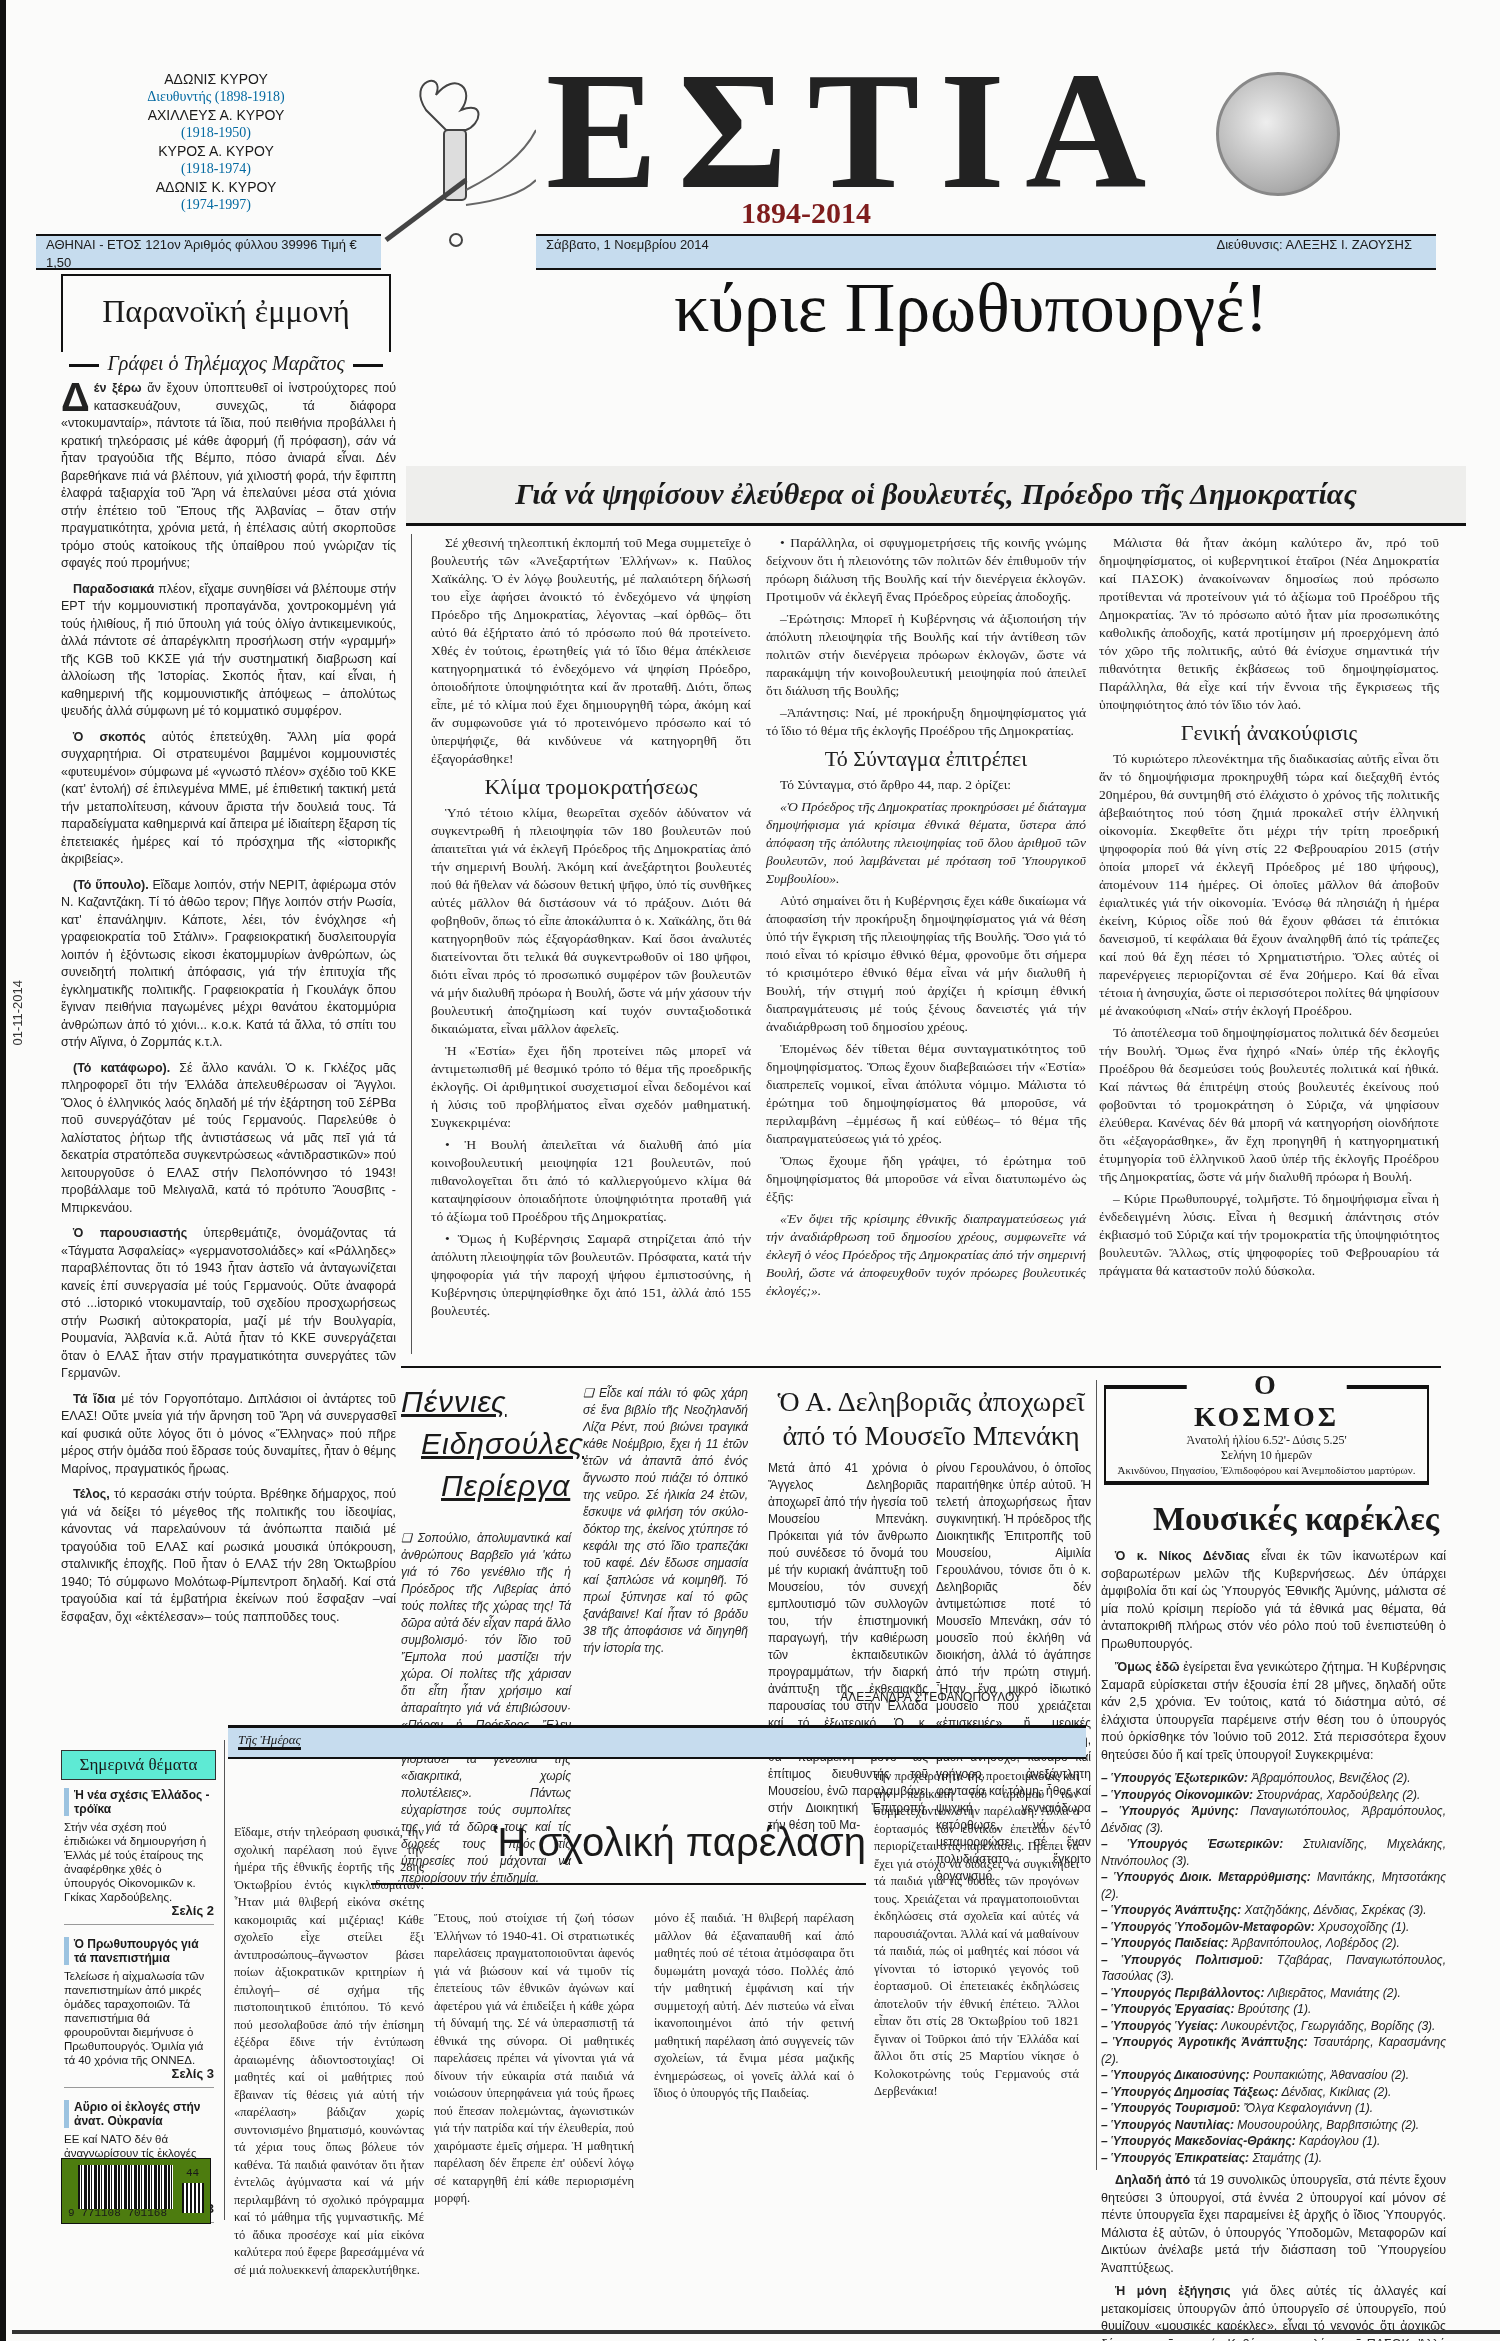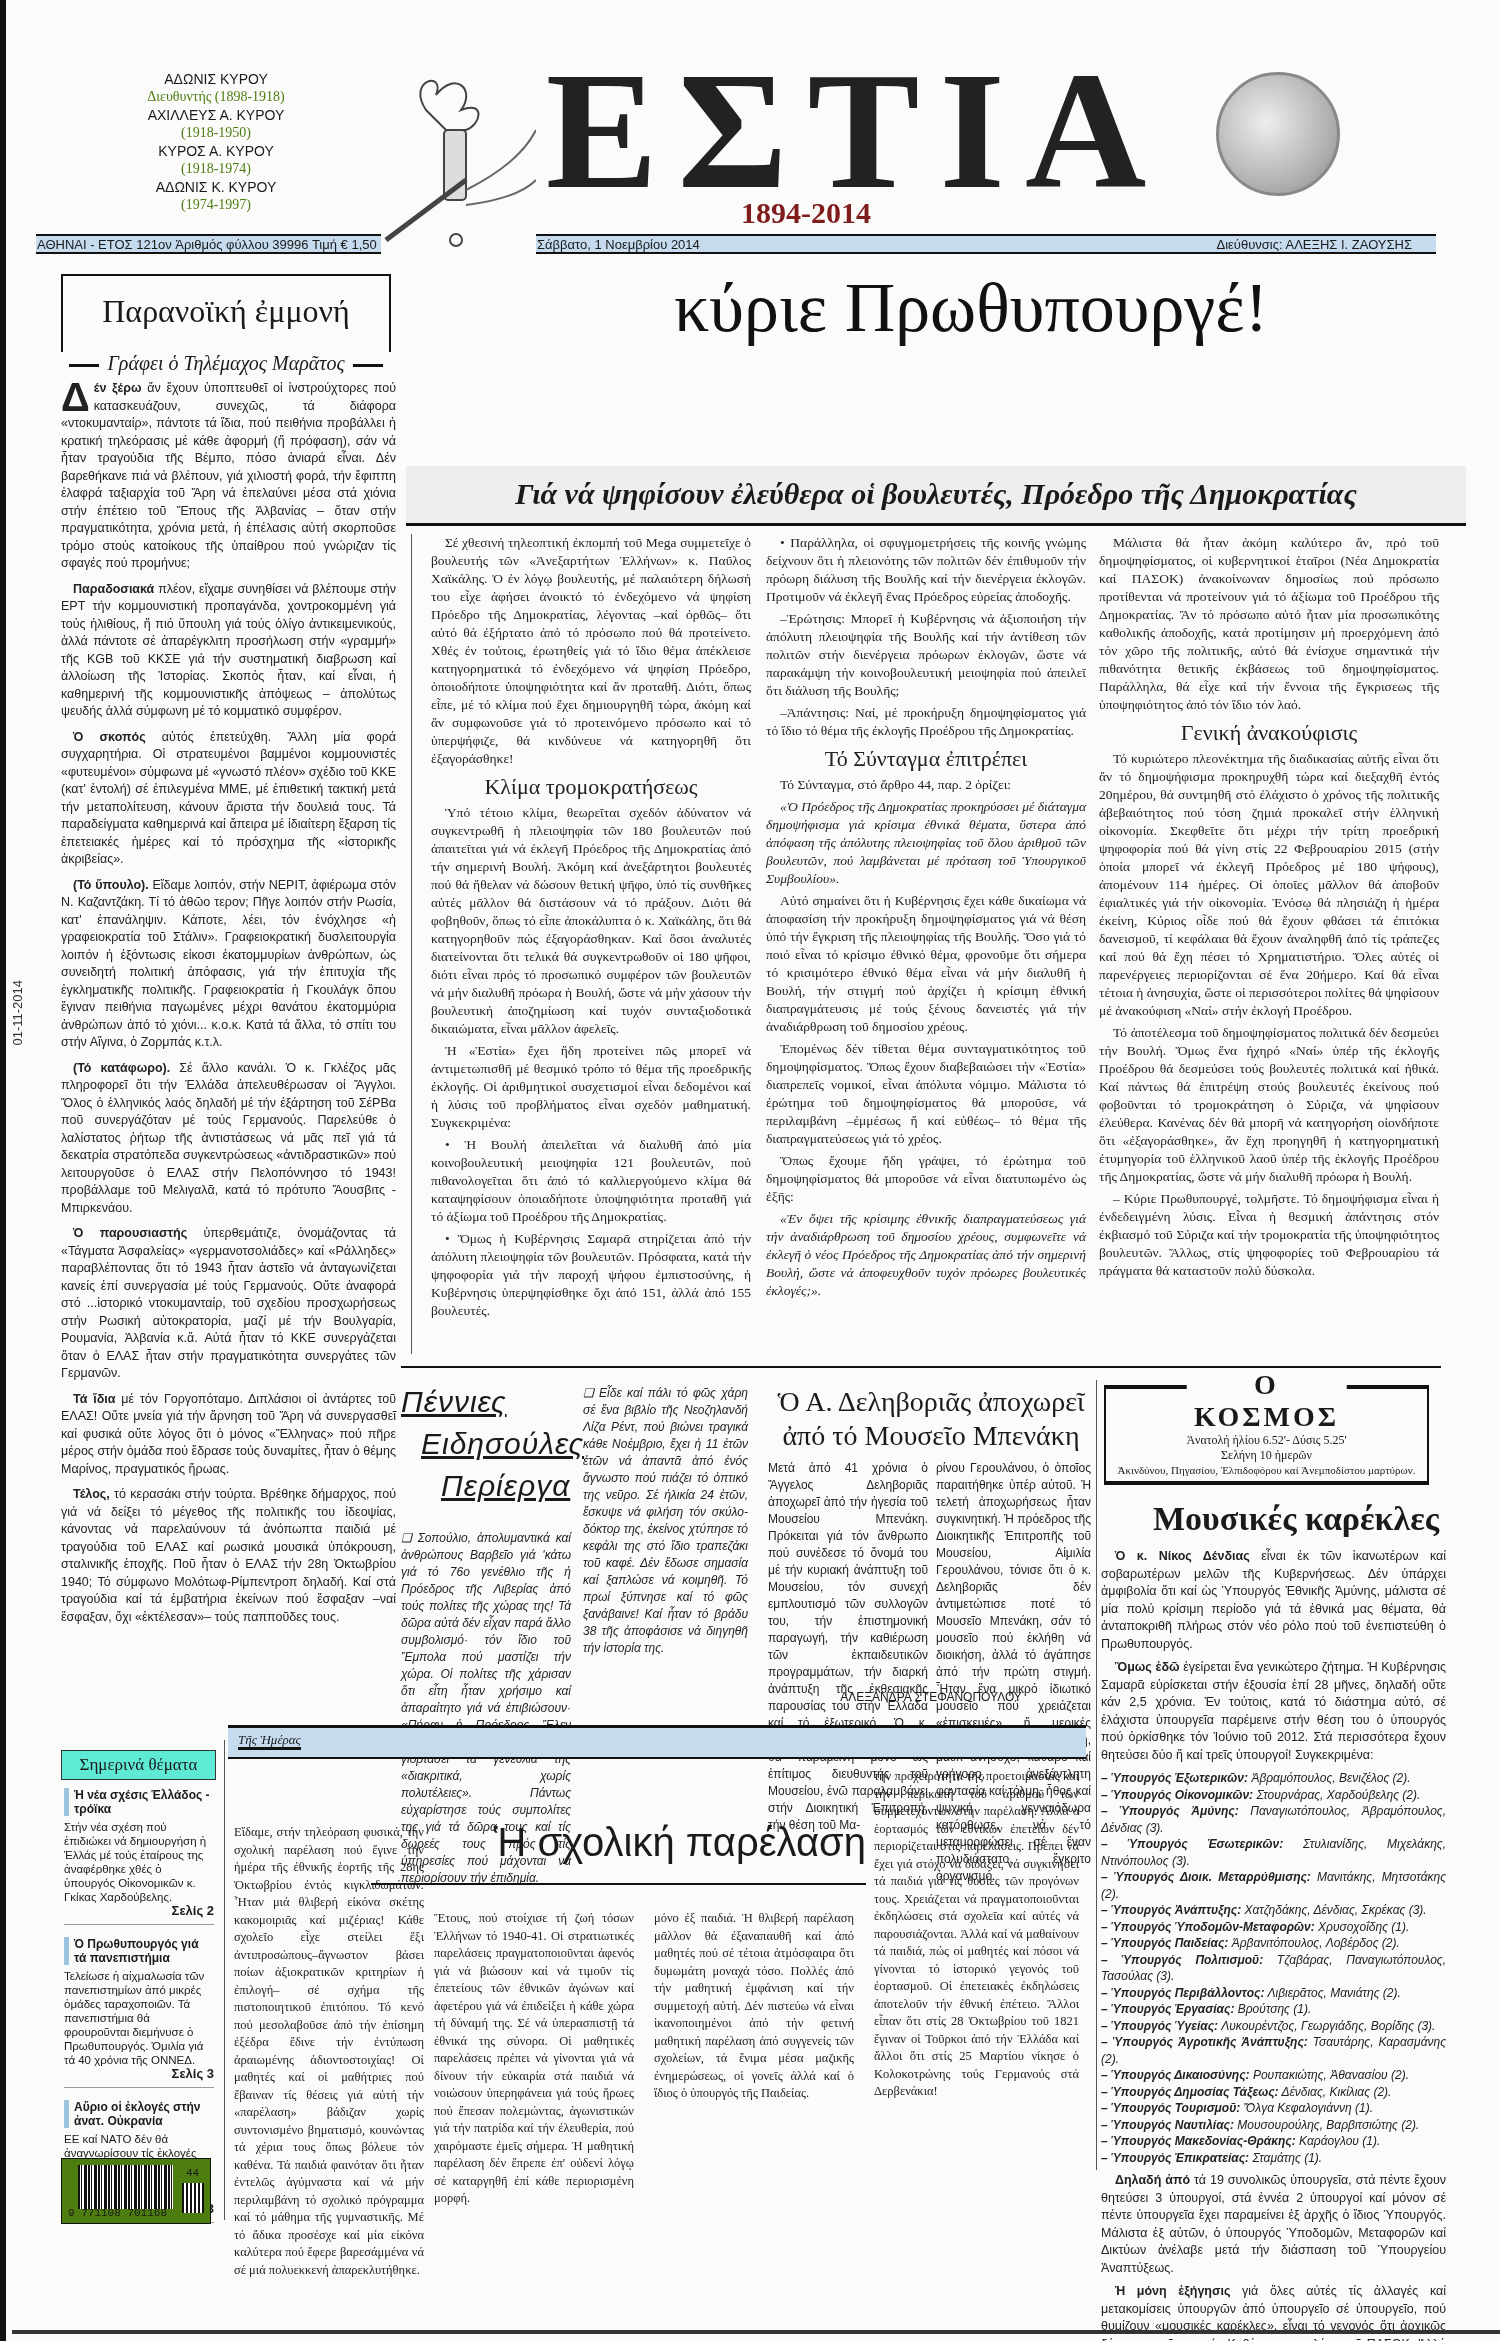--- a/index.html
+++ b/index.html
@@ -4,26 +4,26 @@
 <style>
   * { box-sizing: border-box; margin: 0; padding: 0; }
   html, body { width: 1500px; height: 2341px; background: #fbfbfa; overflow: hidden; }
   body { position: relative; font-family: "Liberation Sans", sans-serif; color: #1a1a1a; }
   .page { position: absolute; left: 0; top: 0; width: 1500px; height: 2341px; border-left: 6px solid #111; }
   .abs { position: absolute; }
 
   
   .founders { left: 110px; top: 70px; width: 200px; text-align: center; font-size: 14px; line-height: 18px; }
   .founders .name { font-family: "Liberation Sans", sans-serif; }
-  .founders .years { font-family: "Liberation Serif", serif; color: #4d7c0f; }
+  .founders .years { font-family: "Liberation Serif", serif; color: #0369a1; }
   .torch { left: 360px; top: 70px; width: 170px; height: 180px; }
   .title-logo { left: 520px; top: 50px; width: 660px; height: 160px; font-family: "Liberation Serif", serif; font-weight: bold; font-size: 168px; letter-spacing: 20px; color: #222; line-height: 160px; text-align: center; }
   .title-years { left: 700px; top: 196px; width: 200px; font-family: "Liberation Serif", serif; font-weight: bold; font-size: 30px; color: #7f1d1d; text-align: center; }
   .coin { left: 1210px; top: 72px; width: 124px; height: 124px; border-radius: 50%; background: radial-gradient(circle at 40% 40%, #eee, #aaa 70%, #777); border: 3px solid #888; }
-  .band { height: 20px; background: #c6dcee; border-top: 2px solid #111; border-bottom: 2px solid #111; font-size: 13px; line-height: 18px; padding-left: 1px; }
+  .band { height: 36px; background: #c6dcee; border-top: 2px solid #111; border-bottom: 2px solid #111; font-size: 13px; line-height: 18px; padding-left: 10px; }
   .band-left { left: 30px; top: 234px; width: 345px; }
   .band-right { left: 530px; top: 234px; width: 900px; display: flex; justify-content: space-between; padding-right: 24px; }
 
   
   .headline { left: 470px; top: 270px; width: 990px; text-align: center; font-family: "Liberation Serif", serif; font-size: 70px; line-height: 76px; color: #111; }
   .subhead { left: 400px; top: 466px; width: 1060px; height: 60px; background: #eeeeec; border-bottom: 3px solid #111; text-align: center; font-family: "Liberation Serif", serif; font-style: italic; font-weight: bold; font-size: 30px; line-height: 56px; }
 
   
   .op-box { left: 55px; top: 274px; width: 330px; height: 78px; border: 2px solid #111; border-bottom: none; text-align: center; font-family: "Liberation Serif", serif; font-size: 32px; line-height: 70px; }
   .op-byline { left: 55px; top: 352px; width: 330px; text-align: center; font-family: "Liberation Serif", serif; font-style: italic; font-size: 20px; }

